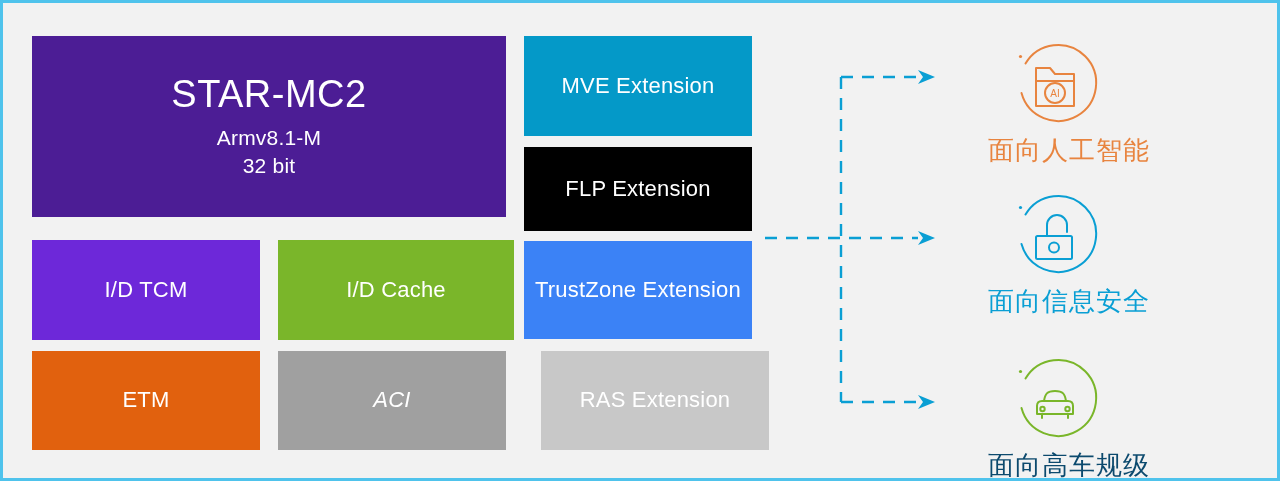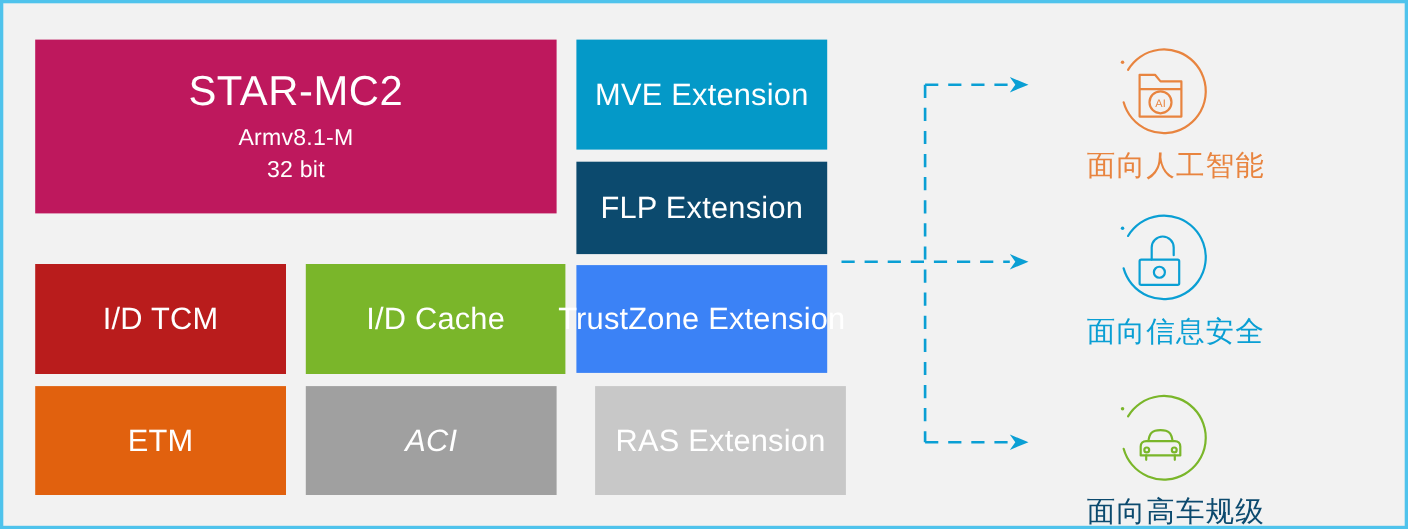--- a/index.html
+++ b/index.html
@@ -29,53 +29,53 @@
     flex-direction: column;
     align-items: center;
     justify-content: center;
     color: #ffffff;
     text-align: center;
     line-height: 1.2;
     letter-spacing: .2px;
   }
 
   .block .title {
-    font-size: 28px;
+    font-size: 22px;
     font-weight: 400;
     white-space: nowrap;
   }
 
   
   .block-core {
     left: 29px;
     top: 33px;
     width: 474px;
-    height: 158px;
-    background: #be185d;
+    height: 181px;
+    background: #4c1d95;
     justify-content: center;
   }
   .block-core .core-name {
     font-size: 38px;
     font-weight: 400;
     letter-spacing: .5px;
     margin-bottom: 6px;
   }
   .block-core .core-sub {
     font-size: 21px;
     font-weight: 400;
     line-height: 1.35;
   }
 
   
   .block-tcm {
     left: 29px;
     top: 237px;
     width: 228px;
     height: 100px;
-    background: #b91c1c;
+    background: #6d28d9;
   }
   .block-cache {
     left: 275px;
     top: 237px;
     width: 236px;
     height: 100px;
     background: #7ab62a;
   }
 
   
@@ -101,21 +101,21 @@
     top: 33px;
     width: 228px;
     height: 100px;
     background: #0499c8;
   }
   .block-flp {
     left: 521px;
     top: 144px;
     width: 228px;
     height: 84px;
-    background: #0c4a6e;
+    background: #000000;
   }
   .block-trustzone {
     left: 521px;
     top: 238px;
     width: 228px;
     height: 98px;
     background: #3b82f6;
   }
   .block-ras {
     left: 538px;

